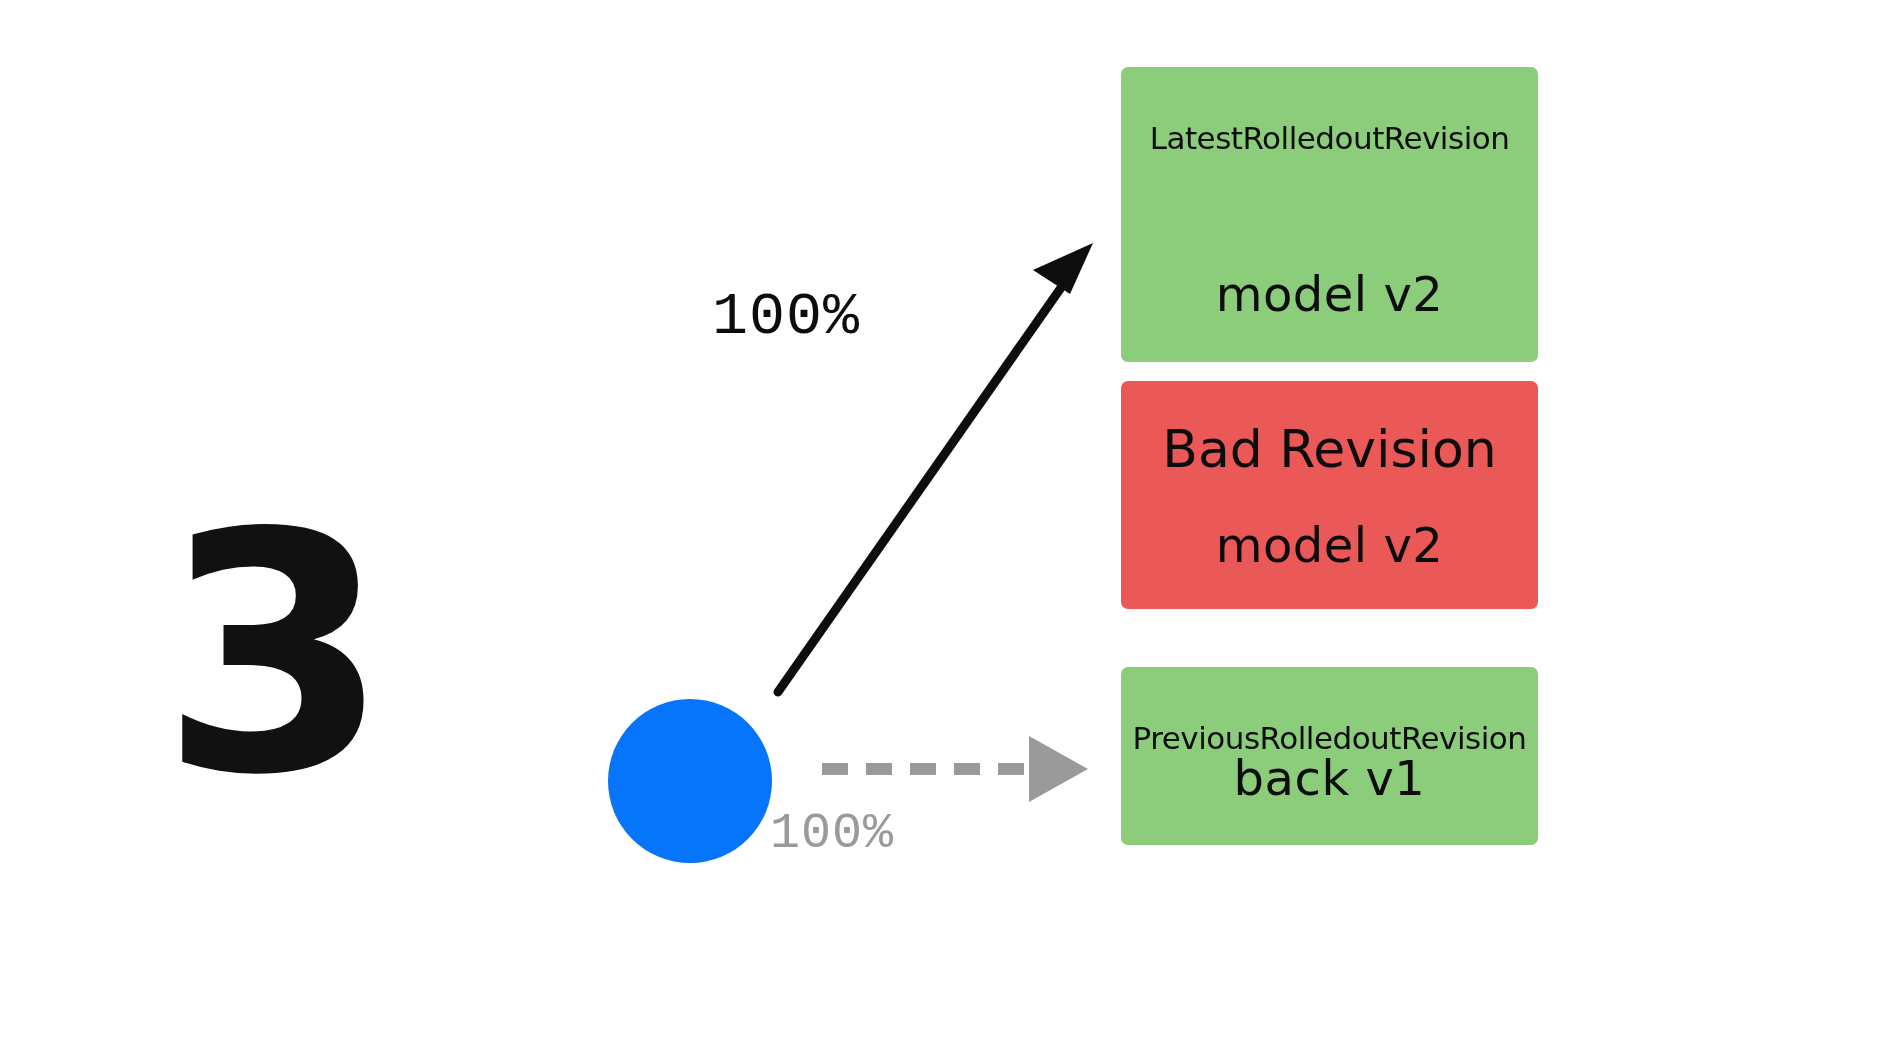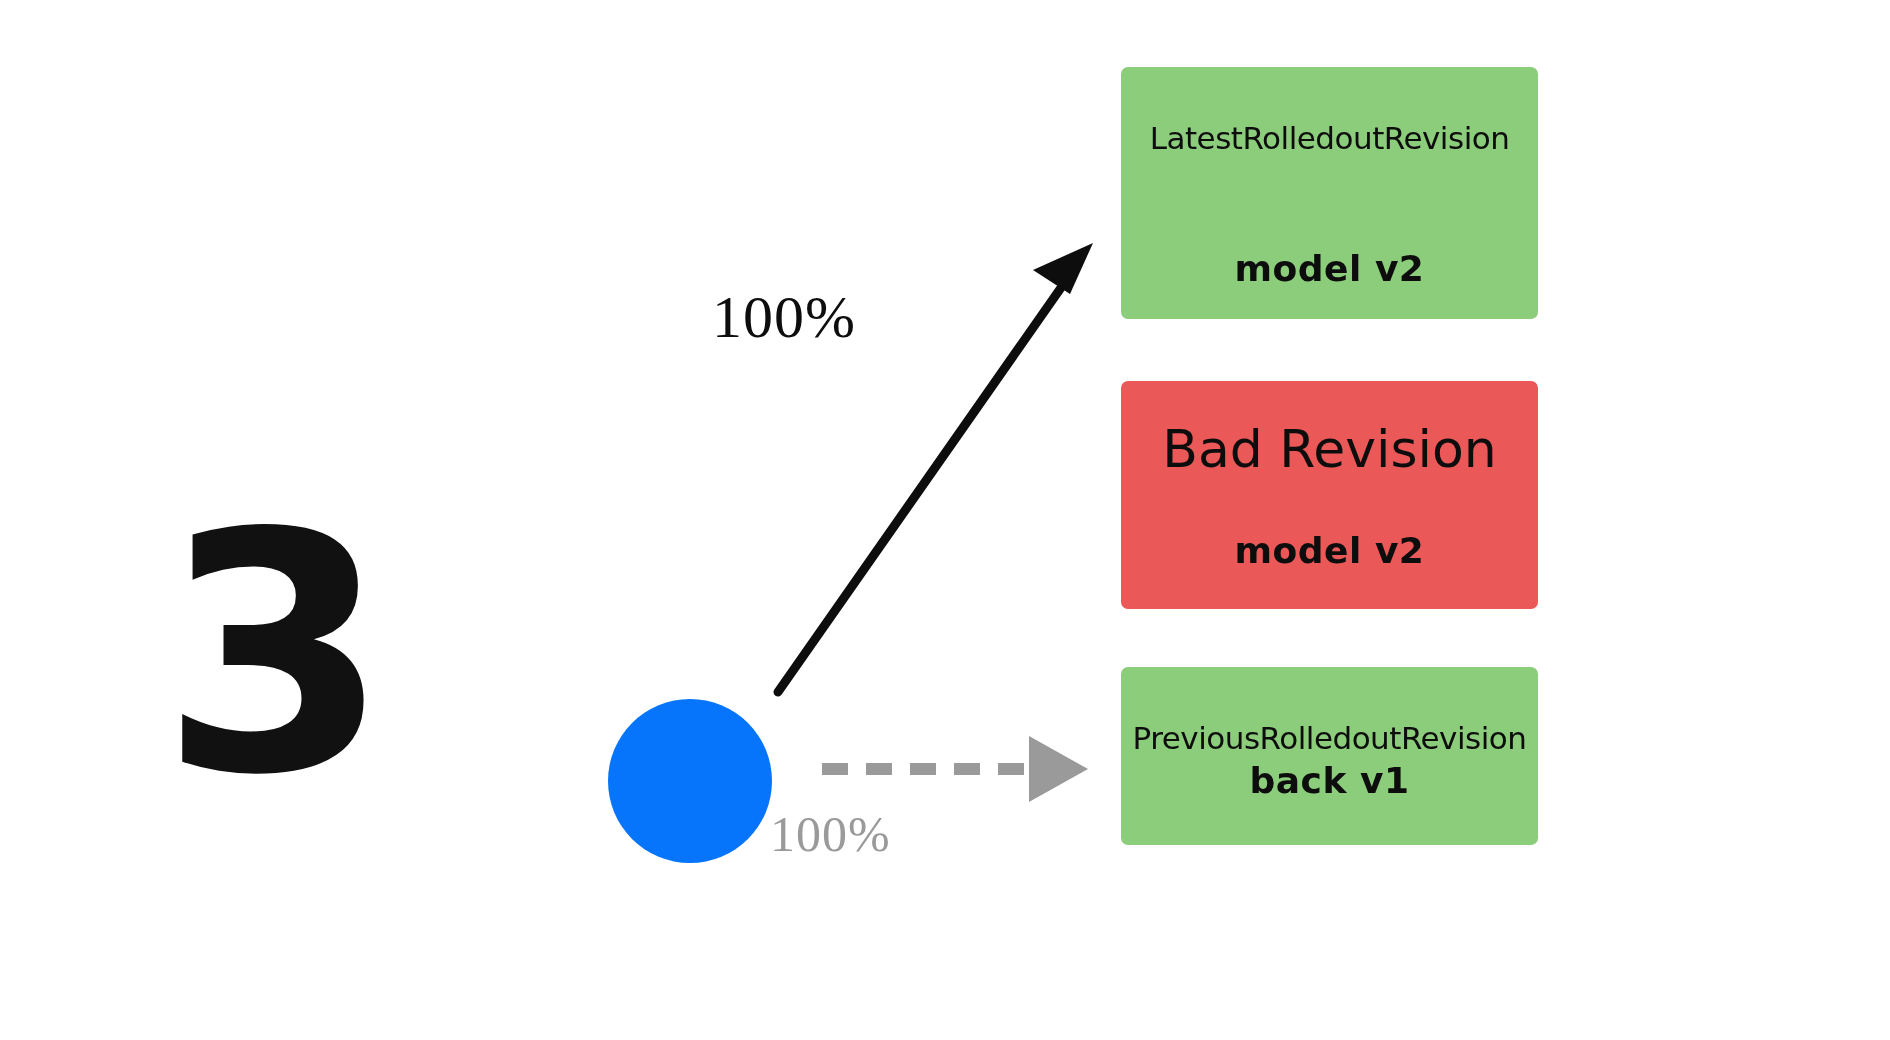--- a/index.html
+++ b/index.html
@@ -47,60 +47,60 @@
     box-sizing: border-box;
     display: flex;
     flex-direction: column;
     align-items: center;
     justify-content: space-between;
     overflow: hidden;
   }
   .rev-box.green { background: #8ccd7b; }
   .rev-box.red   { background: #ea5857; }
 
-  .rev-box-1 { top: 67px;  height: 252px; padding: 56px 10px 32px; }
+  .rev-box-1 { top: 67px;  height: 295px; padding: 56px 10px 44px; }
   .rev-box-2 { top: 381px; height: 228px; padding: 42px 10px 40px; }
   .rev-box-3 { top: 667px; height: 178px; padding: 56px 10px 46px; }
 
   .rev-title {
     color: #0d0d0d;
     font-family: "DejaVu Sans", sans-serif;
     font-weight: 400;
     letter-spacing: -0.5px;
     white-space: nowrap;
     line-height: 1;
   }
   .rev-title.small { font-size: 31px; }
   .rev-title.large { font-size: 52px; letter-spacing: 0px; }
 
   .rev-sub {
     color: #0d0d0d;
     font-family: "DejaVu Sans", sans-serif;
-    font-weight: 700;
-    font-size: 36px;
+    font-weight: 400;
+    font-size: 48px;
     letter-spacing: 0.5px;
     line-height: 1;
     white-space: nowrap;
   }
 
   
   .traffic-node {
     position: absolute;
     left: 608px;
     top: 699px;
     width: 164px;
     height: 164px;
     border-radius: 50%;
     background: #0675fb;
   }
 
   
   .label {
     position: absolute;
-    font-family: Liberation Serif, serif;
+    font-family: Liberation Mono, monospace;
     white-space: nowrap;
     line-height: 1.05;
   }
   .label-primary {
     left: 712px;
     top: 286px;
     font-size: 60px;
     font-weight: 400;
     color: #0d0d0d;
     letter-spacing: 1px;

